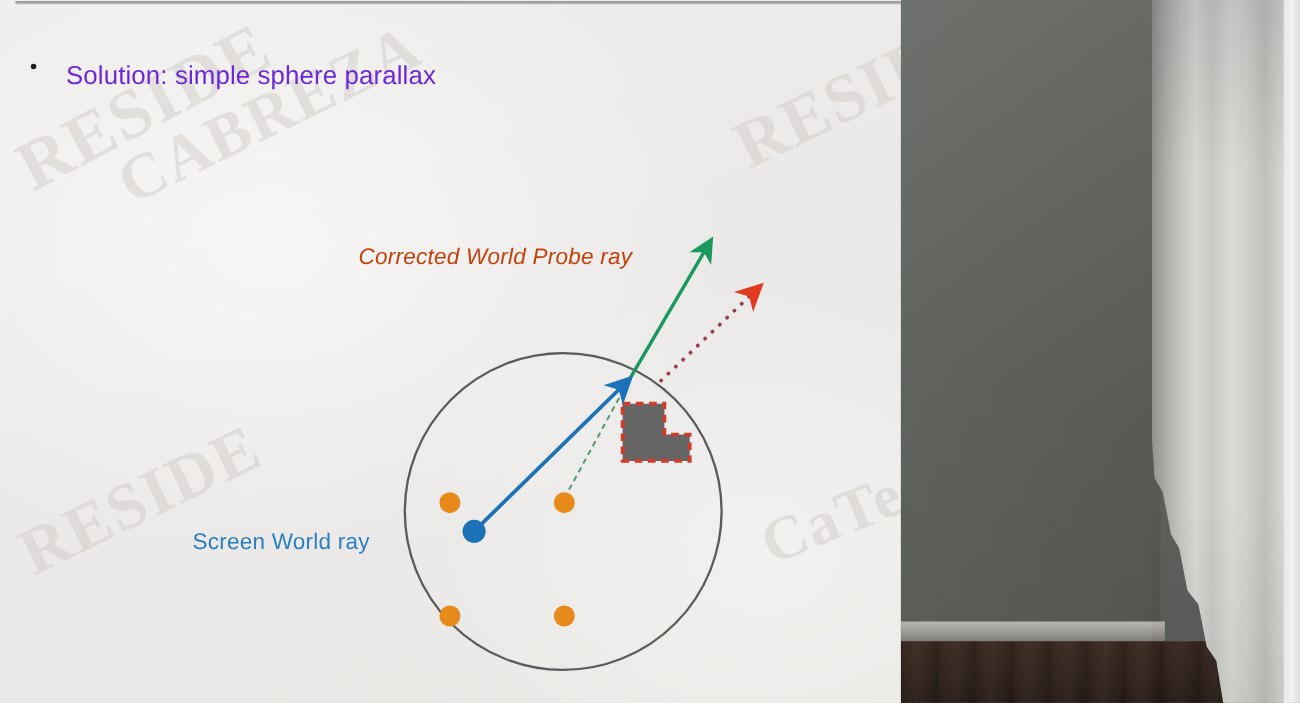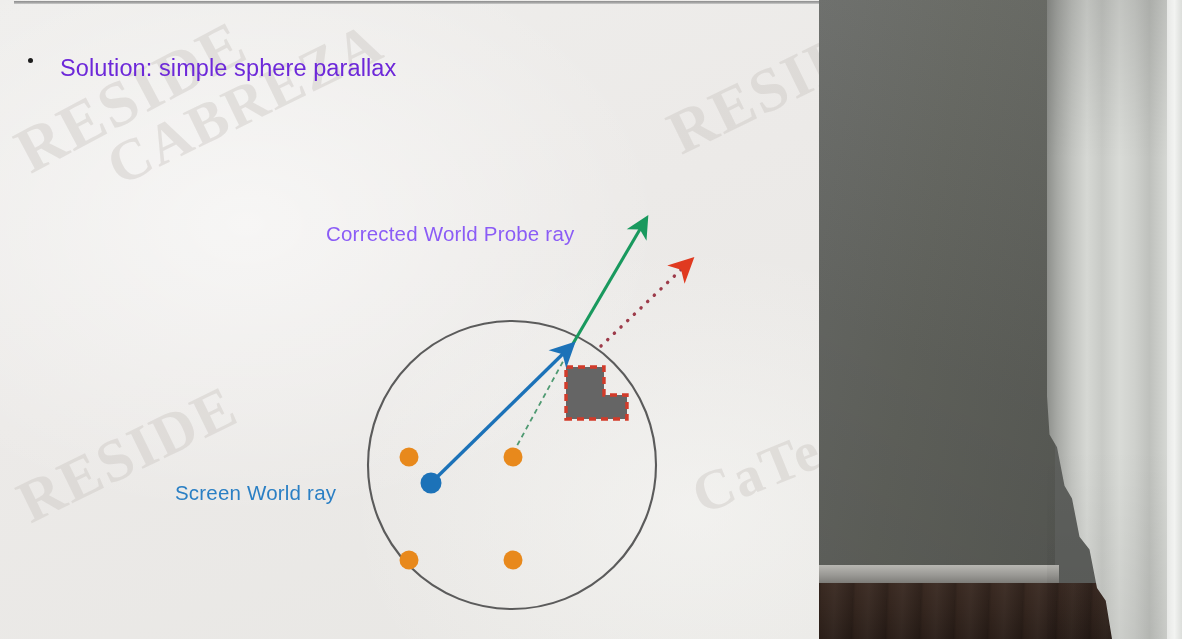--- a/index.html
+++ b/index.html
@@ -197,21 +197,21 @@
       <line x1="433" y1="481" x2="572" y2="345" stroke="#1c72b8" stroke-width="3.4" marker-end="url(#ah-blue)"></line>
 
       <circle cx="409" cy="457" r="9.5" fill="#e8891c"></circle>
       <circle cx="513" cy="457" r="9.5" fill="#e8891c"></circle>
       <circle cx="409" cy="560" r="9.5" fill="#e8891c"></circle>
       <circle cx="513" cy="560" r="9.5" fill="#e8891c"></circle>
 
       <circle cx="431" cy="483" r="10.5" fill="#1c72b8"></circle>
     </svg>
 
-    <div class="diag-label" style="left:326px; top:222px; color:#8b5cf6;">Corrected World Probe ray</div>
+    <div class="diag-label" style="left:326px; top:222px; color:#c2410c;font-style:italic;">Corrected World Probe ray</div>
 
     <div class="diag-label" style="left:175px; top:481px; color:#2a7fc4;">Screen World ray</div>
   </div>
 
   <div id="video">
     <div id="video-left-seam"></div>
     <div id="wall"></div>
     <div id="wall-sheen"></div>
     <div id="baseboard"></div>
     <div id="floor"></div>

